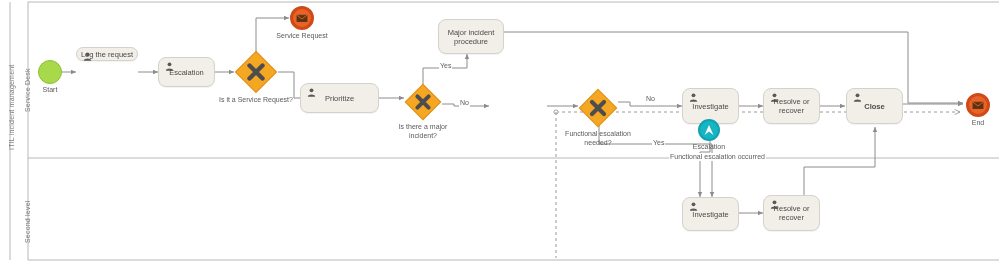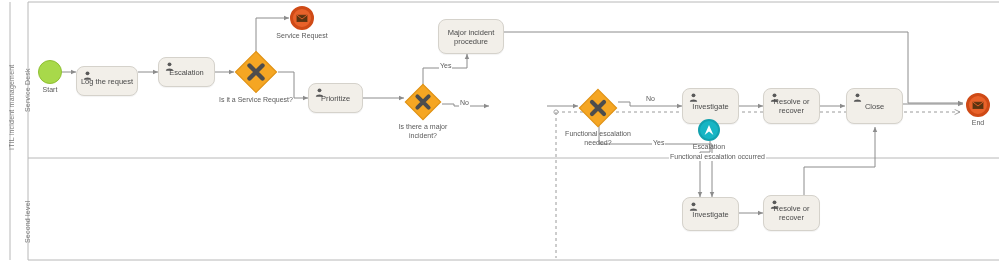--- a/index.html
+++ b/index.html
@@ -220,21 +220,21 @@
   </div>
   <div class="lane-title" style="left:24px; top:243px;">
     <span>Second level</span>
   </div>
 
   <div class="node" style="left:38px; top:60px; width:24px; height:24px;">
     <div class="event start-event" style="left:0; top:0; width:24px; height:24px;"></div>
     <div class="event-label">Start</div>
   </div>
 
-  <div class="node task" style="left:76px; top:66px; width:62px; height:30px;">
+  <div class="node task" style="left:76px; top:47px; width:62px; height:14px;">
     <svg class="user-icon" viewBox="0 0 10 10">
       <circle cx="5" cy="2.6" r="2.1" fill="#595959"></circle>
       <path d="M0.9,9.6 C0.9,6.5 9.1,6.5 9.1,9.6 z" fill="#595959"></path>
     </svg>
     <div class="task-label">Log the request</div>
   </div>
 
   <div class="node task" style="left:158px; top:57px; width:57px; height:30px;">
     <svg class="user-icon" viewBox="0 0 10 10">
       <circle cx="5" cy="2.6" r="2.1" fill="#595959"></circle>
@@ -254,21 +254,21 @@
   <div class="node" style="left:290px; top:6px; width:24px; height:24px;">
     <div class="event end-event" style="left:0; top:0; width:24px; height:24px;">
       <svg viewBox="0 0 18 18" style="position:absolute;left:0;top:0;width:18px;height:18px;">
         <rect x="4" y="6.2" width="10" height="6.4" fill="#5a3410" stroke="#5a3410" stroke-width="0.8"></rect>
         <path d="M4,6.2 L9,10 L14,6.2" fill="none" stroke="#e8622a" stroke-width="0.9"></path>
       </svg>
     </div>
     <div class="event-label">Service Request</div>
   </div>
 
-  <div class="node task" style="left:308px; top:83px; width:55px; height:30px;">
+  <div class="node task" style="left:300px; top:83px; width:79px; height:30px;">
     <svg class="user-icon" viewBox="0 0 10 10">
       <circle cx="5" cy="2.6" r="2.1" fill="#595959"></circle>
       <path d="M0.9,9.6 C0.9,6.5 9.1,6.5 9.1,9.6 z" fill="#595959"></path>
     </svg>
     <div class="task-label">Prioritize</div>
   </div>
 
   <div class="gateway-wrap" style="left:404px; top:83px; width:38px; height:38px;">
     <svg class="gateway" viewBox="0 0 38 38">
       <polygon points="19,1.3 36.7,19 19,36.7 1.3,19" fill="#f5a623" stroke="#e09214" stroke-width="1.1"></polygon>
@@ -312,21 +312,21 @@
   </div>
 
   <div class="node task" style="left:763px; top:88px; width:57px; height:36px;">
     <svg class="user-icon" viewBox="0 0 10 10">
       <circle cx="5" cy="2.6" r="2.1" fill="#595959"></circle>
       <path d="M0.9,9.6 C0.9,6.5 9.1,6.5 9.1,9.6 z" fill="#595959"></path>
     </svg>
     <div class="task-label">Resolve or recover</div>
   </div>
 
-  <div class="node task" style="left:846px; top:88px; width:57px; height:36px;">
+  <div class="node task" style="left:846px; top:88px; width:57px; height:36px;font-weight:bold;">
     <svg class="user-icon" viewBox="0 0 10 10">
       <circle cx="5" cy="2.6" r="2.1" fill="#595959"></circle>
       <path d="M0.9,9.6 C0.9,6.5 9.1,6.5 9.1,9.6 z" fill="#595959"></path>
     </svg>
     <div class="task-label">Close</div>
   </div>
 
   <div class="node" style="left:966px; top:93px; width:24px; height:24px;">
     <div class="event end-event" style="left:0; top:0; width:24px; height:24px;">
       <svg viewBox="0 0 18 18" style="position:absolute;left:0;top:0;width:18px;height:18px;">

